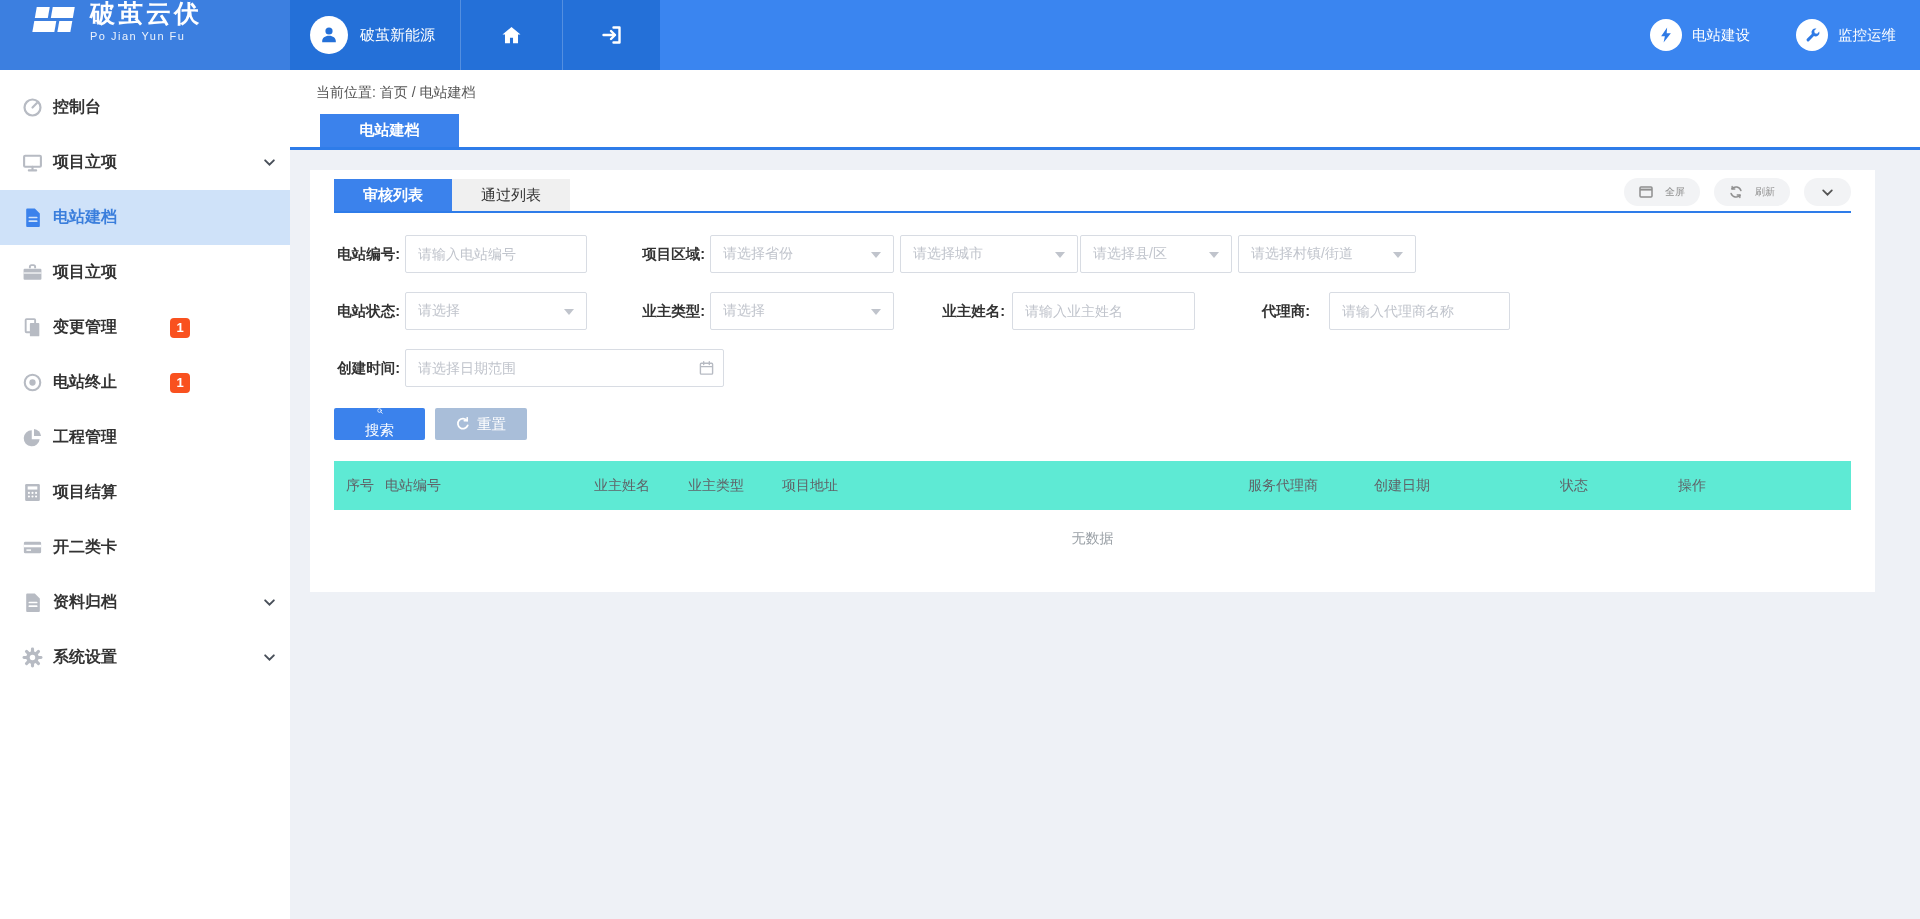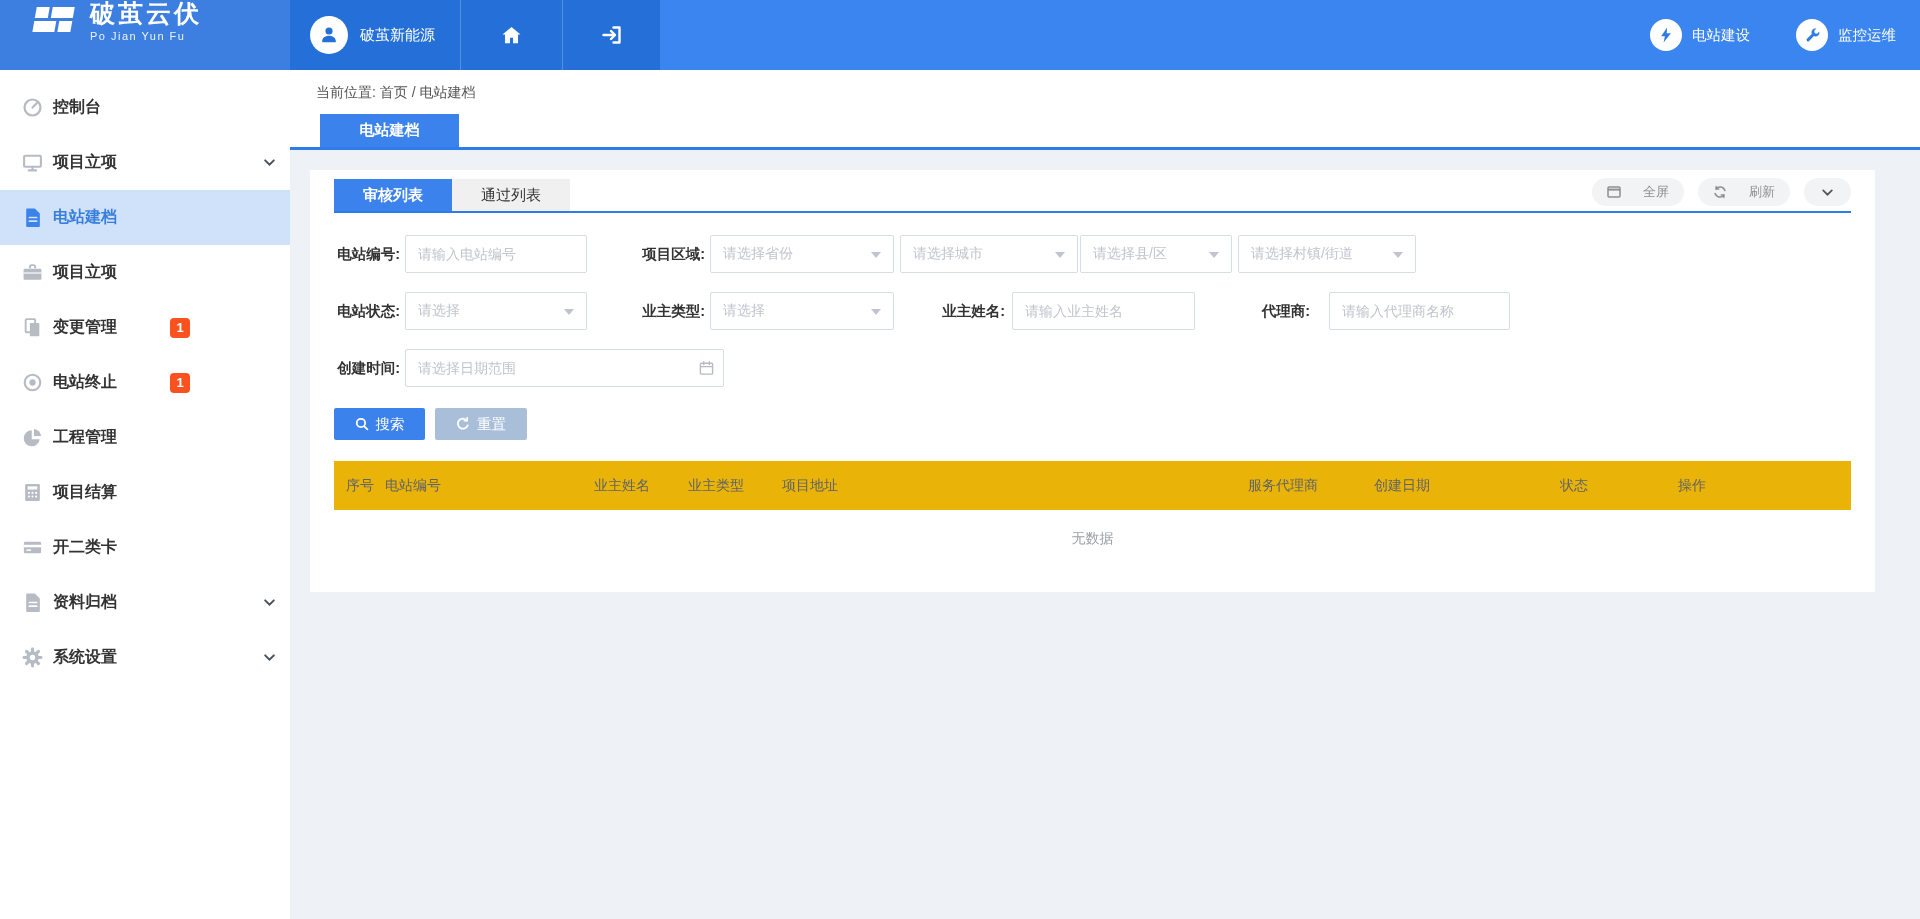--- a/index.html
+++ b/index.html
@@ -43,40 +43,40 @@
   .page-tab { margin:12px 0 0 30px; width:139px; height:33px; background:#3b82ec; color:#fff; font-size:15px; font-weight:bold; display:flex; align-items:center; justify-content:center; cursor:pointer; }
 
   .content { flex:1; background:#eef1f6; padding:20px 45px 0 20px; }
   .panel { background:#fff; padding:0 24px 0 24px; }
 
   .panel-head { display:flex; align-items:flex-end; border-bottom:2px solid #2e7ce9; padding-top:8px; }
   .ptab { height:32px; min-width:118px; padding:0 26px; display:flex; align-items:center; justify-content:center; font-size:15px; cursor:pointer; }
   .ptab.active { background:#3b82ec; color:#fff; font-weight:bold; }
   .ptab.inactive { background:#f0f0f0; color:#333; }
   .head-tools { margin-left:auto; display:flex; align-items:center; gap:14px; padding-bottom:5px; }
-  .pill { height:28px; border-radius:15px; background:#f2f3f5; color:#8f8f8f; font-size:13px; display:flex; align-items:center; gap:22px; padding:0 15px; cursor:pointer; border:none; }
+  .pill { height:28px; border-radius:15px; background:#f2f3f5; color:#8f8f8f; font-size:10px; display:flex; align-items:center; gap:12px; padding:0 15px; cursor:pointer; border:none; }
   .pill svg { display:block; }
 
   .filters { padding-top:22px; }
   .frow { display:flex; align-items:center; height:38px; margin-bottom:19px; }
   .flabel { font-size:14.5px; font-weight:bold; color:#333; text-align:right; margin-right:5px; flex:0 0 auto; }
   .inp { height:38px; border:1px solid #d8dce3; border-radius:2px; background:#fff; padding:0 12px; font-size:14px; color:#606266; font-family:inherit; }
   .inp::placeholder { color:#c0c4cc; }
   .sel { position:relative; height:38px; border:1px solid #d8dce3; border-radius:2px; background:#fff; display:flex; align-items:center; padding:0 30px 0 12px; font-size:14px; color:#c0c4cc; cursor:pointer; }
   .caret { position:absolute; right:12px; top:50%; margin-top:-2px; width:0; height:0; border-left:5.5px solid transparent; border-right:5.5px solid transparent; border-top:6px solid #c0c4cc; }
   .date-box { position:relative; }
   .date-box .cal { position:absolute; right:10px; top:50%; transform:translateY(-50%); color:#b7bbc3; display:flex; }
 
   .action-row { display:flex; gap:10px; margin-top:21px; }
   .btn { height:32px; border:none; border-radius:2px; color:#fff; font-size:14.5px; font-family:inherit; display:flex; align-items:center; justify-content:center; gap:7px; cursor:pointer; }
-  .btn-search { width:91px; background:#3b82ec; }
+  .btn-search { width:91px; background:#3b82ec;flex-direction:column; }
   .btn-reset { width:92px; background:#a9bed9; }
 
   .table { margin-top:21px; }
-  .thead { display:flex; align-items:center; height:49px; background:#eab308; color:#5f6368; font-size:14px; }
+  .thead { display:flex; align-items:center; height:49px; background:#5eead4; color:#5f6368; font-size:14px; }
   .th { flex:0 0 auto; white-space:nowrap; overflow:hidden; }
   .th.c1 { width:51px; padding-left:12px; }
   .th.c2 { width:209px; } .th.c3 { width:94px; } .th.c4 { width:94px; }
   .th.c5 { width:466px; } .th.c6 { width:126px; } .th.c7 { width:186px; }
   .th.c8 { width:118px; } .th.c9 { flex:1 1 auto; }
   .empty { text-align:center; color:#9aa0a6; font-size:14px; padding:20px 0 44px; }
 </style>
 </head>
 <body>
 

